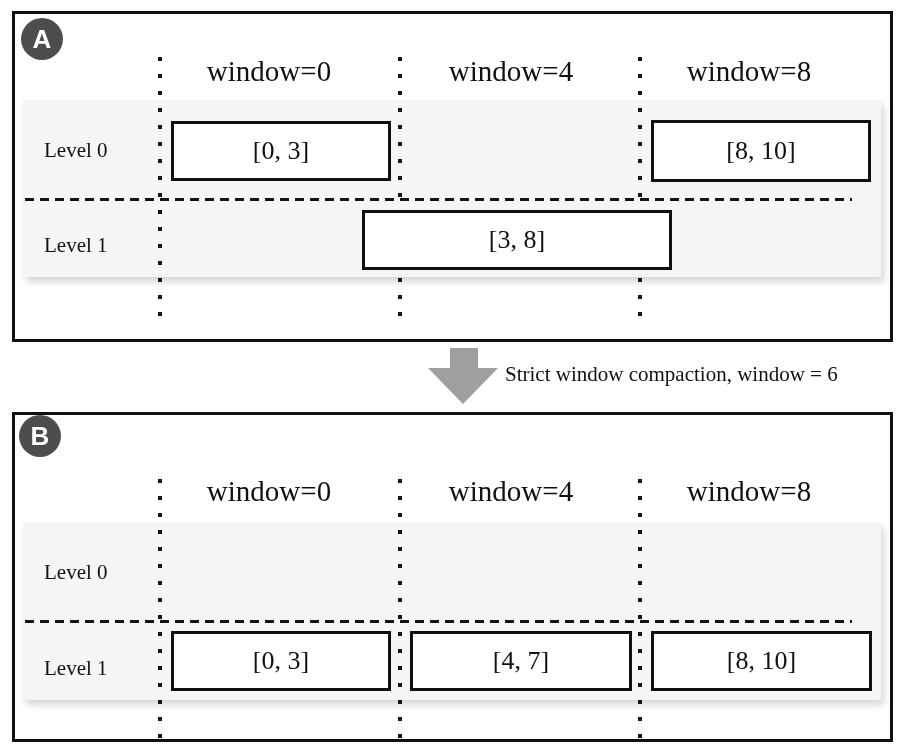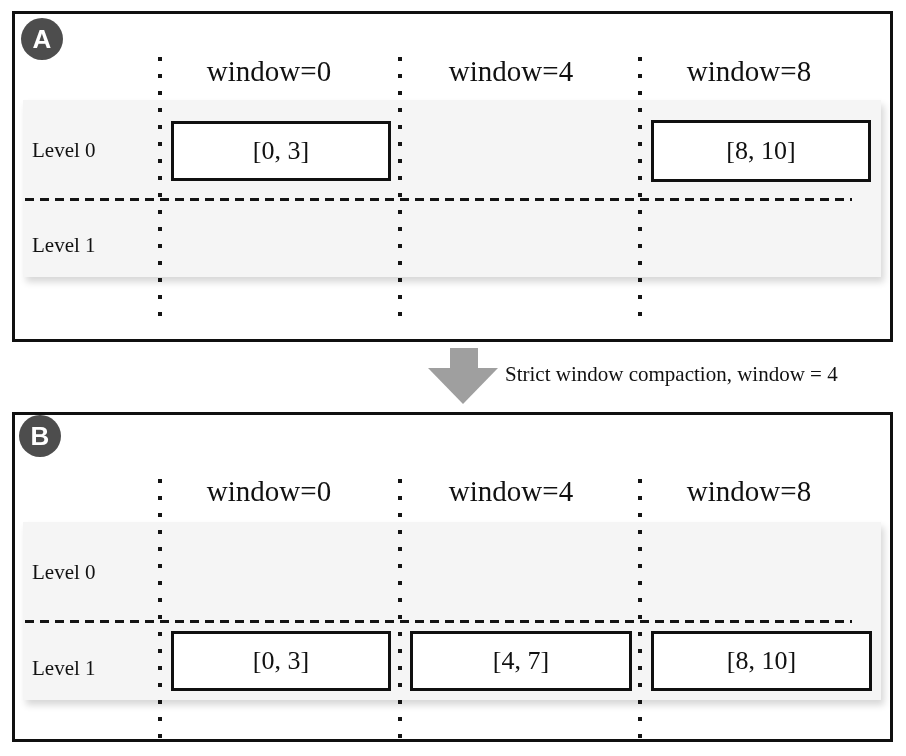--- a/index.html
+++ b/index.html
@@ -19,21 +19,21 @@
   .hdash{
     position:absolute;left:25px;width:827px;height:3px;z-index:2;
     background-image:repeating-linear-gradient(to right,#141414 0 9px,transparent 9px 15px);
   }
   .badge{
     position:absolute;width:42px;height:42px;border-radius:50%;background:#4d4d4d;
     color:#ffffff;font-family:"Liberation Sans","DejaVu Sans",sans-serif;font-weight:bold;
     font-size:26px;line-height:42px;text-align:center;z-index:5;
   }
   .col-header{position:absolute;width:250px;text-align:center;font-size:29px;line-height:24px;z-index:3;}
-  .lvl-label{position:absolute;left:32px;font-size:21px;line-height:24px;z-index:3;}
+  .lvl-label{position:absolute;left:44px;font-size:21px;line-height:24px;z-index:3;}
   .run-box{
     position:absolute;background:#ffffff;border:3px solid #101010;
     text-align:center;font-size:26px;z-index:4;
   }
   .arrow-stem{position:absolute;left:450px;top:348px;width:28px;height:21px;background:#9f9f9f;z-index:3;}
   .arrow-head{
     position:absolute;left:428px;top:368px;width:0;height:0;z-index:3;
     border-left:35px solid transparent;border-right:35px solid transparent;
     border-top:36px solid #9f9f9f;
   }
@@ -56,26 +56,27 @@
 
   <div class="col-header" style="left:144px;top:59px;">window=0</div>
   <div class="col-header" style="left:386px;top:59px;">window=4</div>
   <div class="col-header" style="left:624px;top:59px;">window=8</div>
 
   <div class="lvl-label" style="top:138px;">Level 0</div>
   <div class="lvl-label" style="top:233px;">Level 1</div>
 
   <div class="run-box" style="left:171px;top:121px;width:214px;height:54px;line-height:54px;">[0, 3]</div>
   <div class="run-box" style="left:651px;top:120px;width:214px;height:56px;line-height:56px;">[8, 10]</div>
+  <div class="run-box" style="left:362px;top:210px;width:304px;height:54px;line-height:54px;">[3, 8]</div>
 
   <div>
     <div class="arrow-stem"></div>
     <div class="arrow-head"></div>
   </div>
-  <div class="caption">Strict window compaction, window = 4</div>
+  <div class="caption">Strict window compaction, window = 6</div>
 
   <div class="band" style="top:522px;height:178px;"></div>
   <div class="hdash" style="top:620px;"></div>
 
   <div class="vdots" style="left:158px;top:479px;height:261px;"></div>
   <div class="vdots" style="left:398px;top:479px;height:261px;"></div>
   <div class="vdots" style="left:638px;top:479px;height:261px;"></div>
 
   <div class="panel-frame" style="left:12px;top:412px;width:875px;height:324px;"></div>
   <div class="badge" style="left:19px;top:415px;">B</div>

